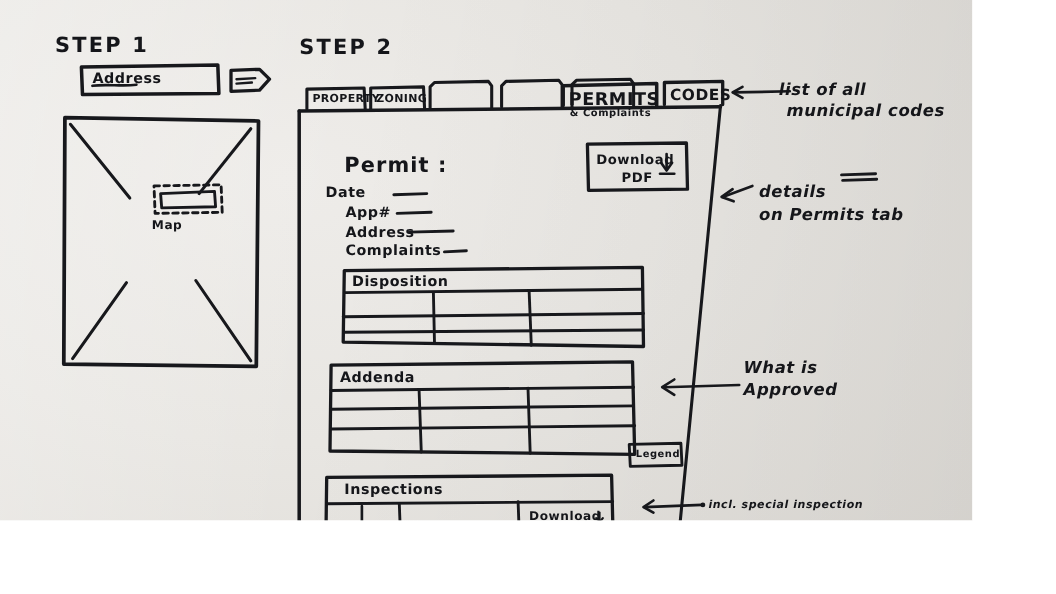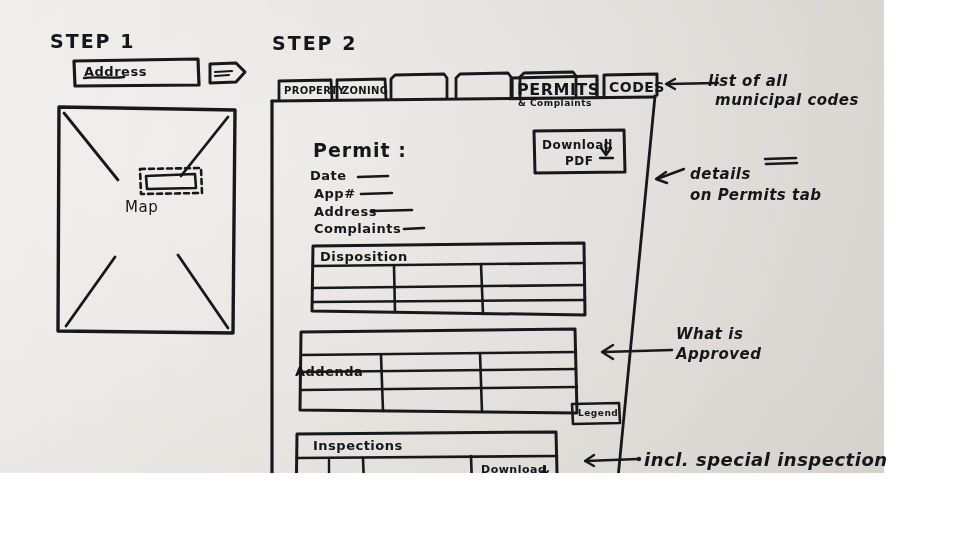--- a/index.html
+++ b/index.html
@@ -69,21 +69,21 @@
     <path class="st" stroke-width="2.8" d="M66,326 L115,257"></path>
     <path class="st" stroke-width="2.8" d="M228,328 L178,255"></path>
 
     <path class="st" stroke-width="2.6" stroke-dasharray="5 4" d="M140,169 L201,168 L202,193 L141,194 Z"></path>
 
     <path class="st" stroke-width="2.6" d="M146,176 L195,174 L196,188 L147,189 Z"></path>
   </svg>
 
   <div class="ink scribble" style="left:84px;top:64px;font-size:13px;">Address</div>
 
-  <div class="ink" style="left:125px;top:198px;font-size:15px;font-weight:400;">Map</div>
+  <div class="ink" style="left:138px;top:198px;font-size:11px;font-weight:700;">Map</div>
 
   <div class="ink lbl-step" style="left:272px;top:32px;">STEP 2</div>
 
   <svg width="960" height="540">
 
     <path class="st" stroke-width="3.2" d="M272,101 L272,540"></path>
     <path class="st" stroke-width="2.8" d="M655,96 L612,540"></path>
     <path class="st" stroke-width="3.2" d="M272,101 L655,97"></path>
 
     <path class="st" stroke-width="2.8" d="M279,99 L279,81 L331,80 L332,99"></path>
@@ -164,38 +164,38 @@
   <div class="ink" style="left:525px;top:82px;width:46px;height:12px;"></div>
   <div class="ink" style="left:517px;top:80px;font-size:16px;font-weight:700;letter-spacing:.5px;">PERMITS</div>
   <div class="ink" style="left:518px;top:98px;font-size:9px;font-weight:700;">&amp; Complaints</div>
   <div class="ink" style="left:609px;top:79px;font-size:14px;font-weight:700;text-align:right;">CODES</div>
 
   <div class="ink permit" style="left:313px;top:139px;">Permit :</div>
 
   <div class="ink dl" style="left:542px;top:138px;">Download</div>
   <div class="ink dl" style="left:565px;top:154px;">PDF</div>
 
-  <div class="ink fieldlbl" style="left:310px;top:168px;text-align:center;">Date</div>
+  <div class="ink fieldlbl" style="left:296px;top:168px;text-align:center;">Date</div>
   <div class="ink fieldlbl" style="left:314px;top:186px;">App#</div>
   <div class="ink fieldlbl" style="left:314px;top:204px;">Address</div>
   <div class="ink fieldlbl" style="left:314px;top:221px;">Complaints</div>
 
   <div class="ink tbl-title" style="left:320px;top:249px;">Disposition</div>
-  <div class="ink tbl-title" style="left:295px;top:336px;margin-top:28px;">Addenda</div>
+  <div class="ink tbl-title" style="left:309px;top:336px;">Addenda</div>
   <div class="ink tbl-title" style="left:313px;top:438px;">Inspections</div>
 
   <div class="ink" style="left:578px;top:408px;font-size:9px;font-weight:700;">Legend</div>
 
   <div class="ink dl" style="left:481px;top:463px;font-size:11px;">Download</div>
   <div class="ink dl" style="left:481px;top:489px;font-size:11px;">Download</div>
 
   <div class="ink anno" style="left:708px;top:72px;">list of all</div>
   <div class="ink anno" style="left:715px;top:91px;">municipal codes</div>
 
   <div class="ink anno" style="left:690px;top:165px;">details</div>
   <div class="ink anno" style="left:690px;top:186px;">on Permits tab</div>
 
   <div class="ink anno" style="left:676px;top:325px;">What is</div>
   <div class="ink anno" style="left:676px;top:345px;">Approved</div>
 
-  <div class="ink anno" style="left:644px;top:450px;font-size:18px;">incl. special inspection</div>
+  <div class="ink anno" style="left:644px;top:450px;font-size:10px;">incl. special inspection</div>
 
 </div>
 
 </body></html>

